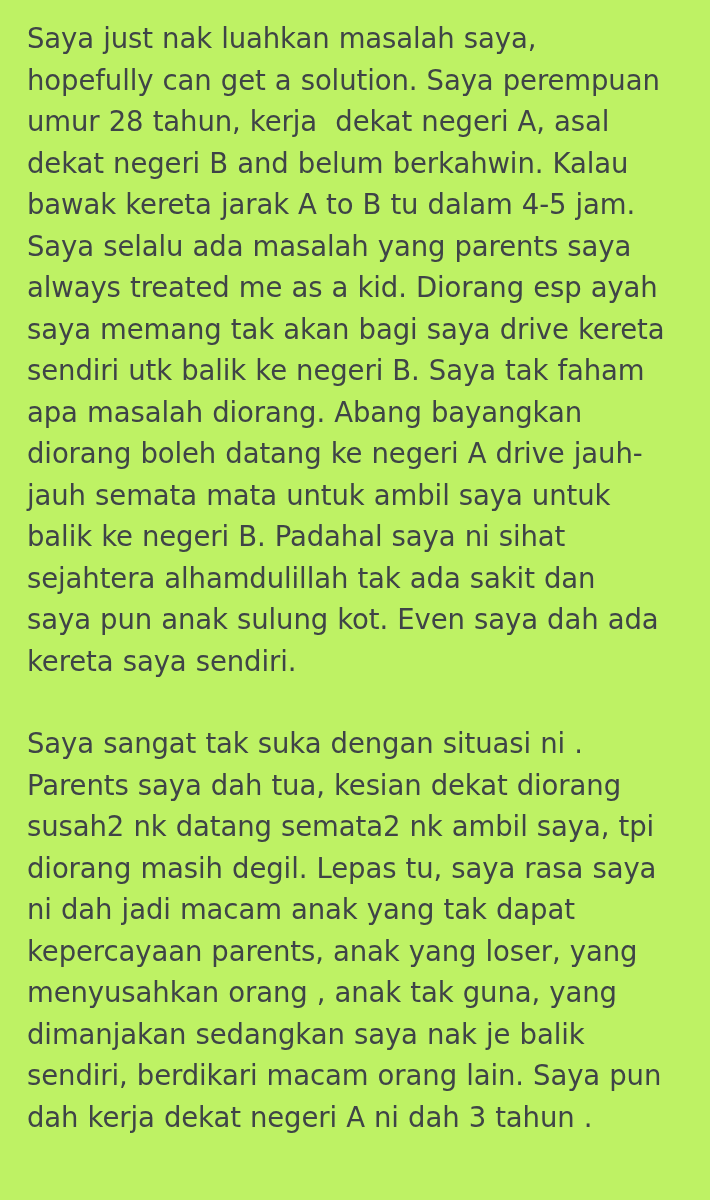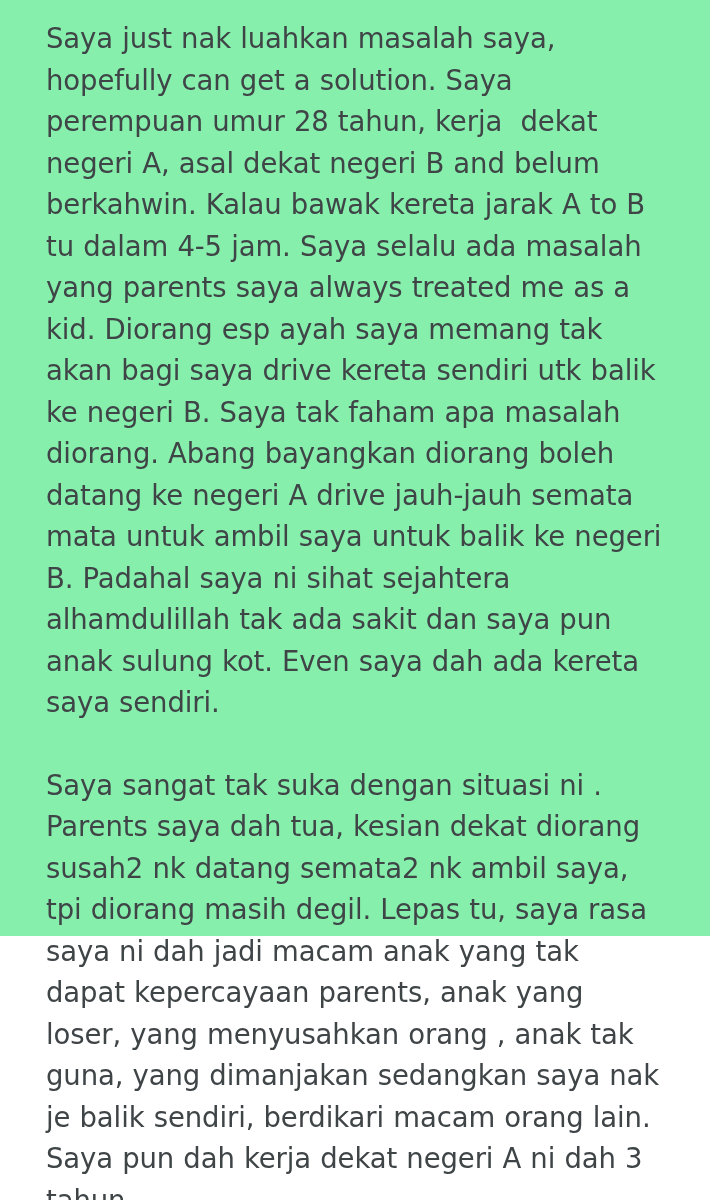--- a/index.html
+++ b/index.html
@@ -8,24 +8,24 @@
     background: #ffffff;
   }
   body {
     width: 710px;
     height: 1200px;
     overflow: hidden;
     font-family: "DejaVu Sans", "Liberation Sans", sans-serif;
   }
   .page {
     width: 710px;
-    height: 936px;
+    height: 1200px;
     box-sizing: border-box;
-    padding: 18px 44px 0 46px;
-    background: #86efac;
+    padding: 18px 44px 0 27px;
+    background: #bef264;
   }
   .body-text {
     color: #3f4447;
     font-size: 27.5px;
     line-height: 41.5px;
     letter-spacing: -0.1px;
     font-weight: 400;
     word-spacing: 0.5px;
   }
   .para {

